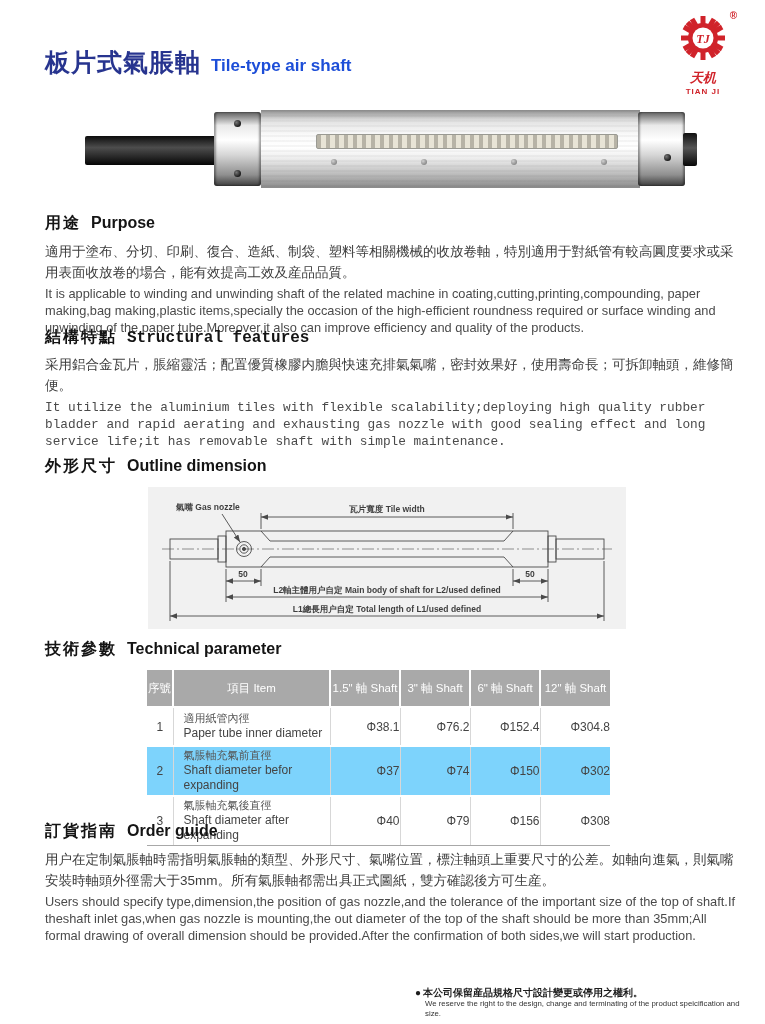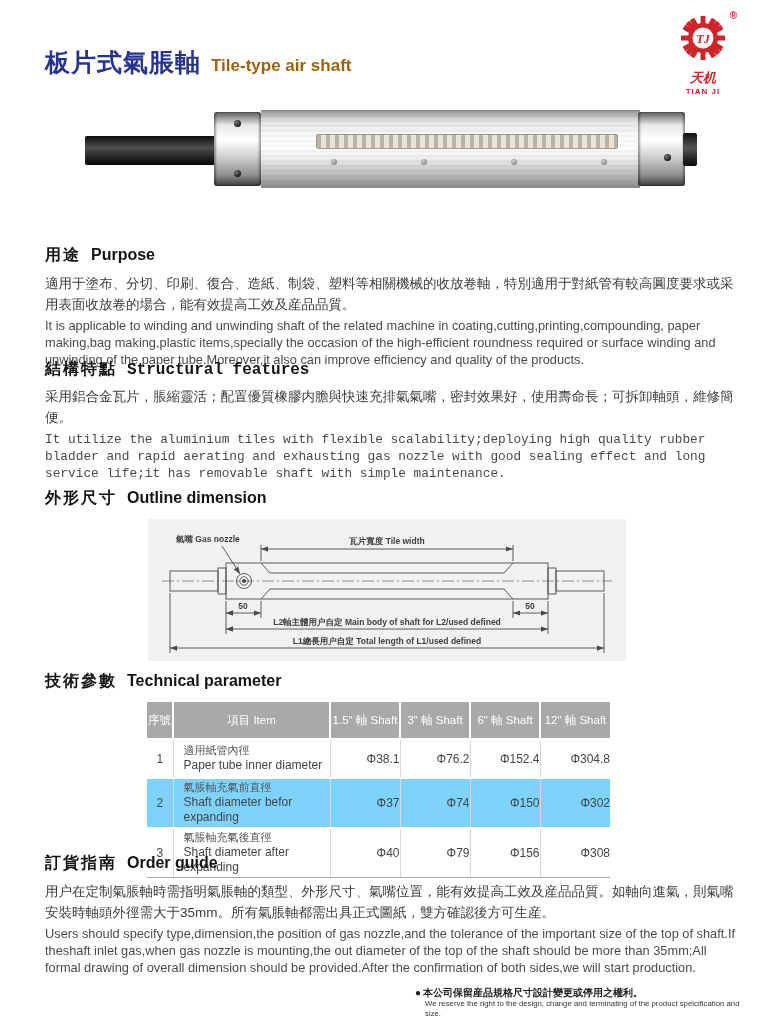--- a/index.html
+++ b/index.html
@@ -2,21 +2,21 @@
 <html><head>
 <meta charset="utf-8">
 <style>
   html,body{margin:0;padding:0;background:#ffffff;}
   body{font-family:"Liberation Sans","DejaVu Sans",sans-serif;color:#333;}
   .page{position:relative;width:765px;height:1024px;background:#fff;overflow:hidden;}
 
   
   .hdr-title{position:absolute;left:45px;top:46px;white-space:nowrap;}
   .title-zh{font-size:25px;font-weight:bold;color:#27348f;letter-spacing:1px;text-align:right;}
-  .title-en{font-size:17px;font-weight:600;color:#a16207;margin-left:10px;}
+  .title-en{font-size:17px;font-weight:600;color:#1d4ed8;margin-left:10px;}
   .logo{position:absolute;right:22px;top:12px;width:80px;text-align:center;}
   .logo-reg{position:absolute;right:6px;top:-2px;color:#d0232a;font-size:10px;font-weight:bold;}
   .logo-zh{color:#d0232a;font-size:13px;font-style:italic;font-weight:bold;margin-top:1px;}
   .logo-en{color:#d0232a;font-size:8px;font-weight:bold;letter-spacing:1px;}
 
   
   .photo{position:absolute;left:85px;top:103px;width:612px;height:92px;}
   .ph-journal{position:absolute;left:0;top:33px;width:132px;height:29px;border-radius:2px;
     background:linear-gradient(180deg,#0d0d0d 0%,#4d4d4d 40%,#2a2a2a 70%,#050505 100%);}
   .ph-collar{position:absolute;top:9px;width:47px;height:74px;border-radius:3px;
@@ -31,21 +31,21 @@
       repeating-linear-gradient(180deg,rgba(0,0,0,0.035) 0 2px,rgba(255,255,255,0) 2px 5px),
       linear-gradient(180deg,#8f8f8f 0%,#e3e3e3 14%,#fafafa 32%,#ffffff 48%,#ededed 62%,#c2c2c2 80%,#8a8a8a 100%);}
   .ph-slot{position:absolute;left:55px;top:24px;width:300px;height:13px;border:1px solid #9a9a93;border-radius:2px;
     background:repeating-linear-gradient(90deg,#b7b3a6 0 4px,#e8e4d6 4px 9px);}
   .ph-dot{position:absolute;top:49px;width:6px;height:6px;border-radius:50%;
     background:radial-gradient(circle at 35% 35%,#cfcfcf,#8a8a8a 70%);}
   .ph-cap{position:absolute;left:598px;top:30px;width:14px;height:33px;border-radius:2px;
     background:linear-gradient(180deg,#111 0%,#555 45%,#080808 100%);}
 
   
-  .sec{position:absolute;left:45px;width:692px;margin-top:32px;}
+  .sec{position:absolute;left:45px;width:692px;}
   .sec-h{font-size:16px;font-weight:bold;color:#141414;margin:0 0 8px 0;}
   .sec-h .zh{letter-spacing:2px;margin-right:10px;}
   .body-zh{font-size:13.5px;color:#3d3d3d;line-height:1.55;margin:0 0 2px 0;}
   .body-en{font-size:12.8px;color:#4a4a4a;line-height:1.32;margin:2px 0 0 0;}
 
   
   .draw-box{margin-left:103px;margin-top:10px;width:478px;height:142px;background:#f1f1f1;font-weight:bold;}
   .draw-box svg{display:block;}
   .dim-text{font-size:8.5px;fill:#3f3f3f;font-family:"Liberation Sans","DejaVu Sans",sans-serif;}
 
@@ -254,21 +254,21 @@
           <td class="td-val">Φ79</td>
           <td class="td-val">Φ156</td>
           <td class="td-val">Φ308</td>
         </tr>
       </tbody>
     </table>
   </div>
 
   <div class="sec" style="top:821px;">
     <h2 class="sec-h"><span class="zh">訂貨指南</span><span>Order guide</span></h2>
-    <p class="body-zh">用户在定制氣脹軸時需指明氣脹軸的類型、外形尺寸、氣嘴位置，能有效提高工效及産品品質。如軸向進氣，則氣嘴安裝時軸頭外徑需大于35mm。所有氣脹軸都需出具正式圖紙，雙方確認後方可生産。</p>
+    <p class="body-zh">用户在定制氣脹軸時需指明氣脹軸的類型、外形尺寸、氣嘴位置，標注軸頭上重要尺寸的公差。如軸向進氣，則氣嘴安裝時軸頭外徑需大于35mm。所有氣脹軸都需出具正式圖紙，雙方確認後方可生産。</p>
     <p class="body-en">Users should specify type,dimension,the position of gas nozzle,and the tolerance of the important size of the top of shaft.If theshaft inlet gas,when gas nozzle is mounting,the out diameter of the top of the shaft should be more than 35mm;All formal drawing of overall dimension should be provided.After the confirmation of both sides,we will start production.</p>
   </div>
 
   <div class="pageno">-57-</div>
   <div class="foot-note">
     <div class="fn-zh"><span class="fn-bullet">●</span><span>本公司保留産品規格尺寸設計變更或停用之權利。</span></div>
     <div class="fn-en">We reserve the right to the design, change and terminating of the product speicification and size.</div>
   </div>
 
 </div>

